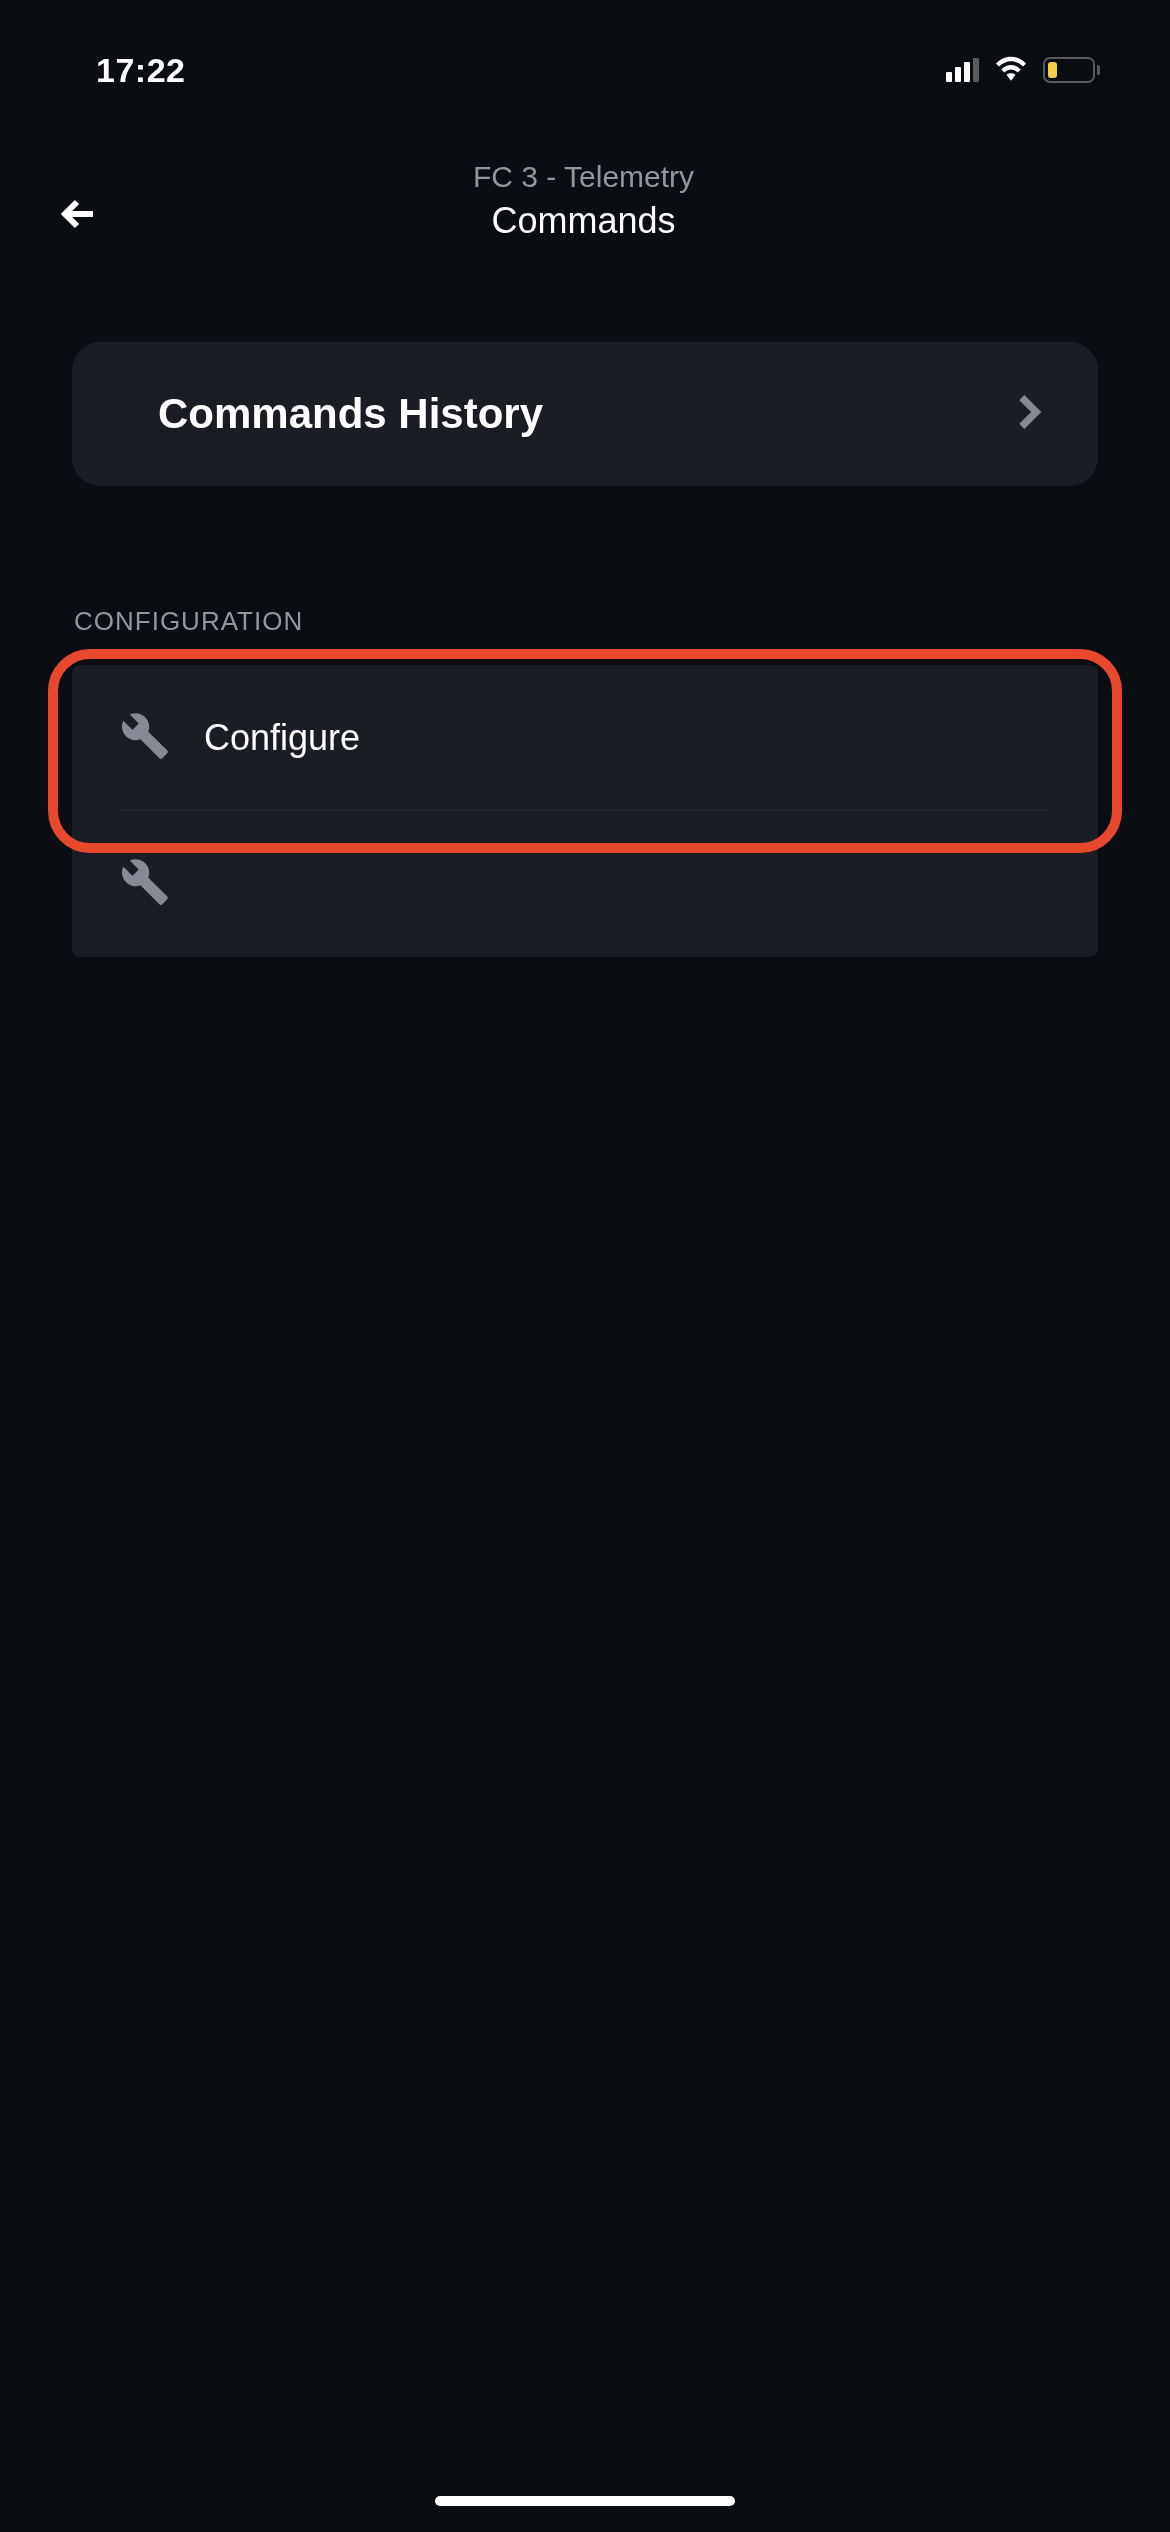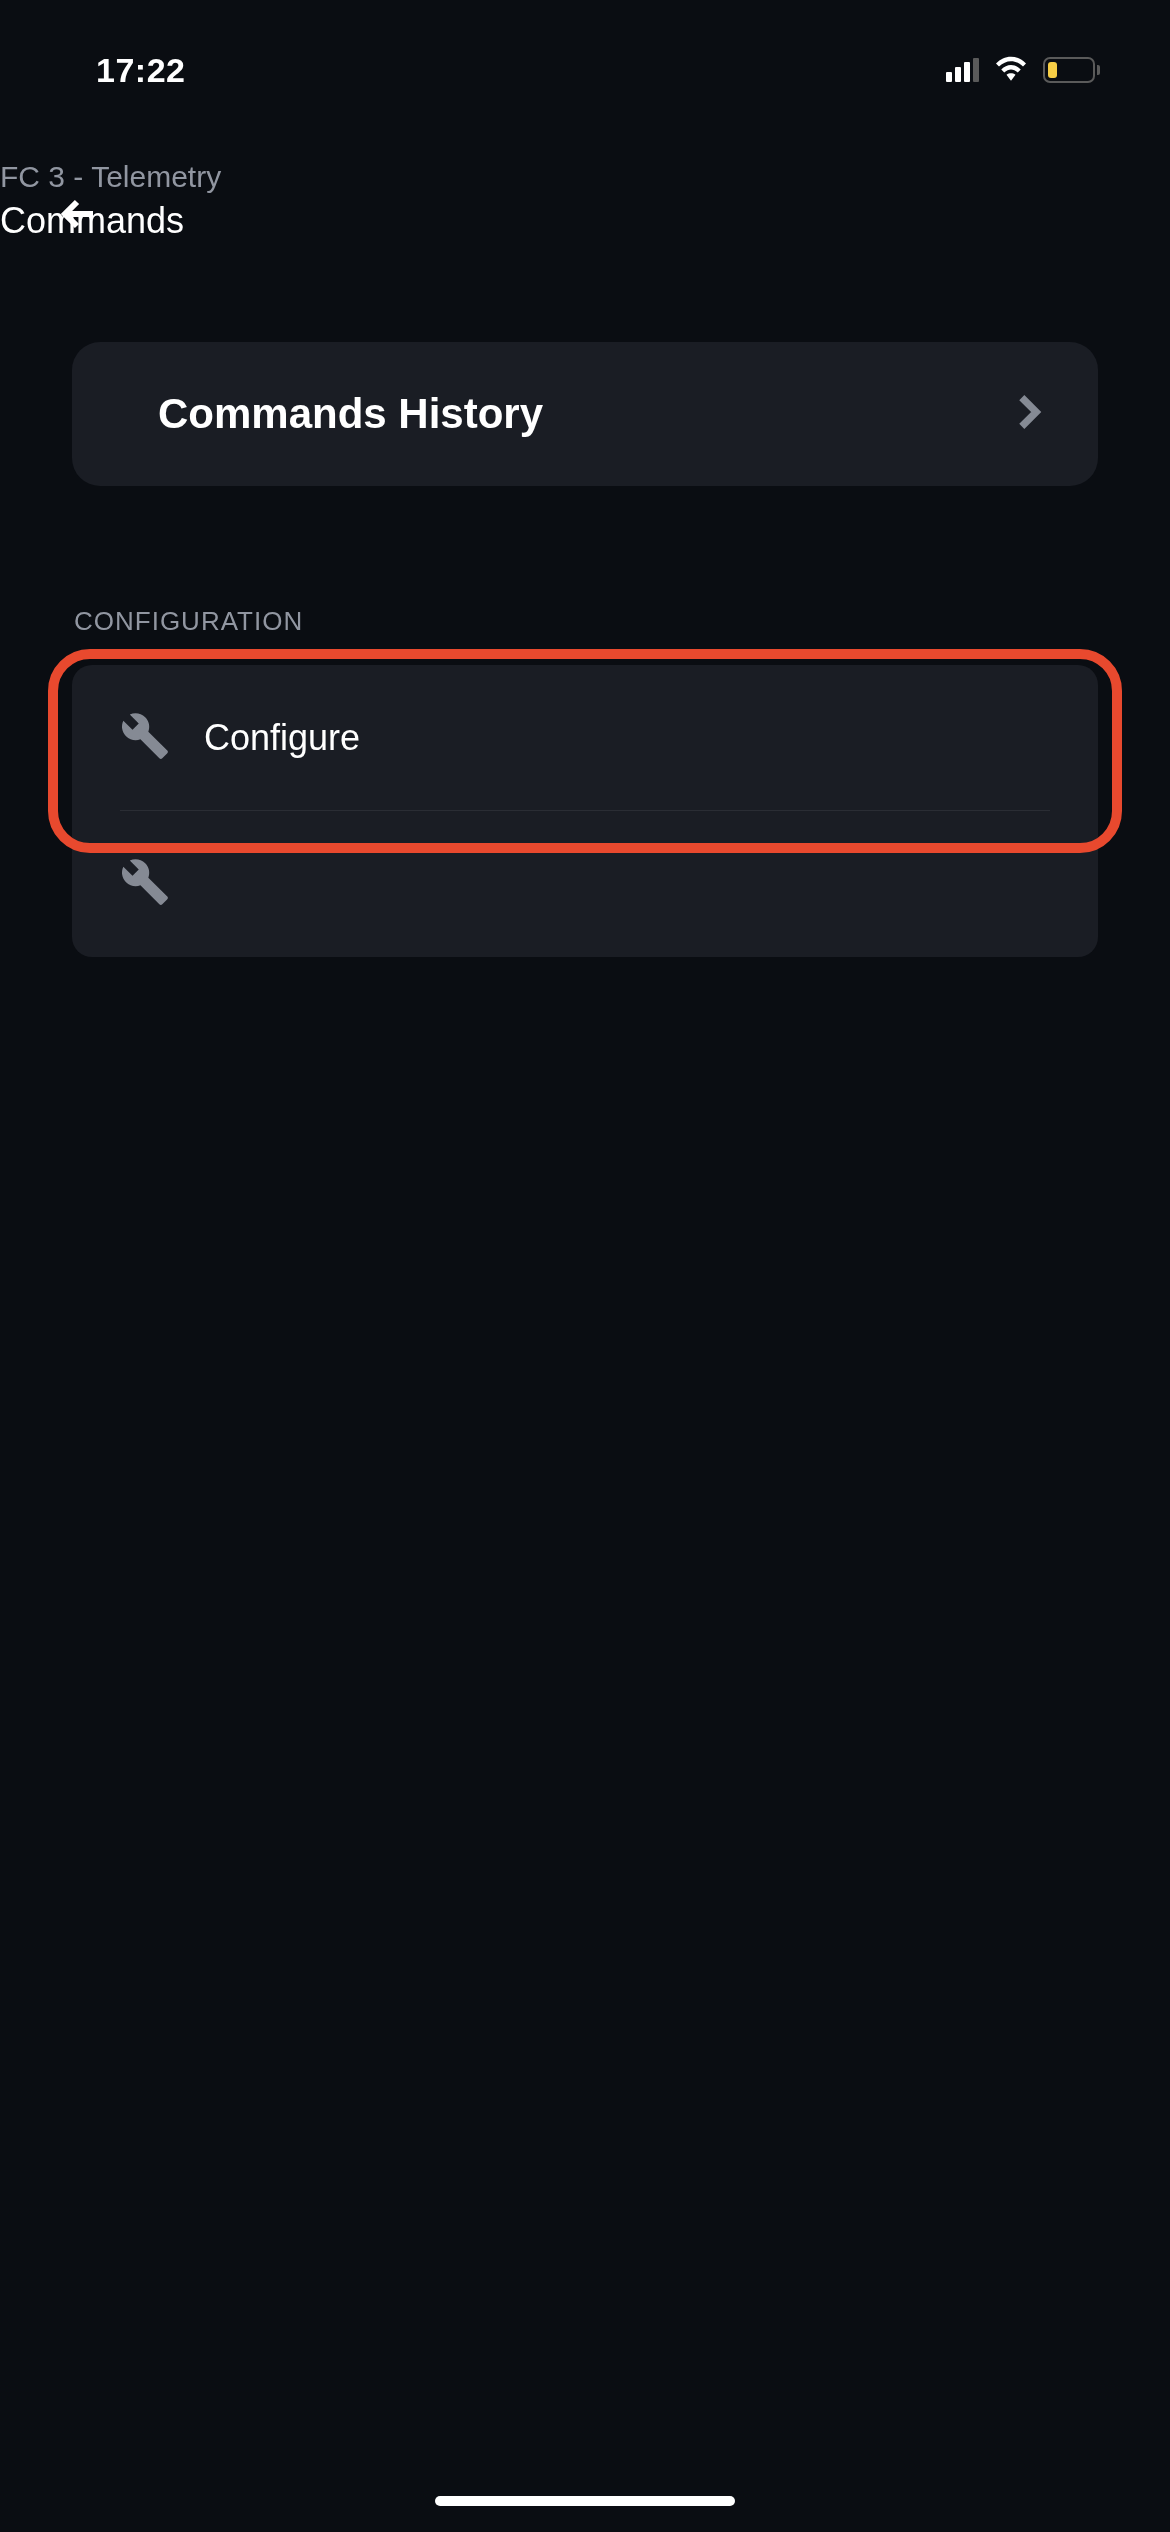--- a/index.html
+++ b/index.html
@@ -80,21 +80,21 @@
       border-radius: 0 2px 2px 0;
       margin-left: 2px;
     }
 
     
     .header {
       position: relative;
       padding: 40px 3px 60px 0;
       display: flex;
       flex-direction: column;
-      align-items: flex-start;
+      align-items: center;
     }
     .back-button {
       position: absolute;
       left: 55px;
       top: 70px;
       cursor: pointer;
     }
     .back-button svg {
       width: 48px;
       height: 48px;
@@ -154,21 +154,21 @@
       margin-bottom: 28px;
       padding-left: 2px;
     }
 
     
     .config-list {
       position: relative;
     }
     .config-group {
       background-color: #1a1d24;
-      border-radius: 20px;
+      border-radius: 8px;
       overflow: hidden;
     }
     .config-item {
       display: flex;
       align-items: center;
       gap: 34px;
       padding: 46px 48px;
       cursor: pointer;
       position: relative;
     }

